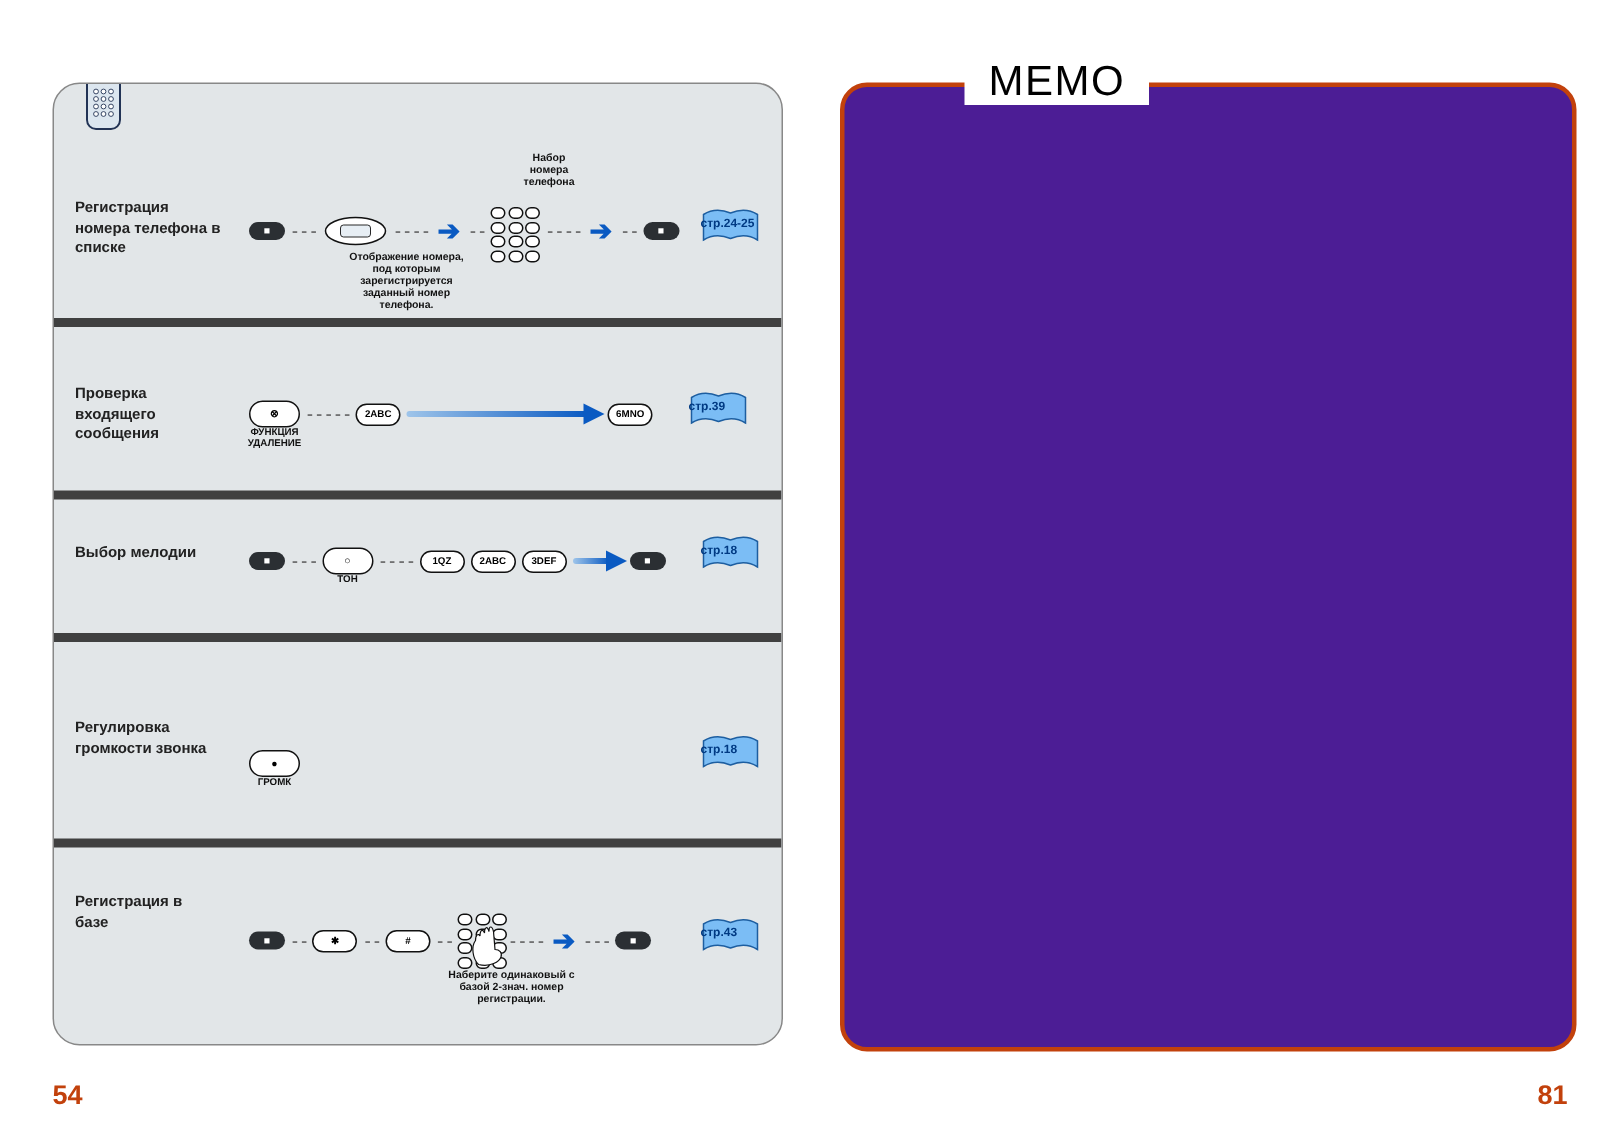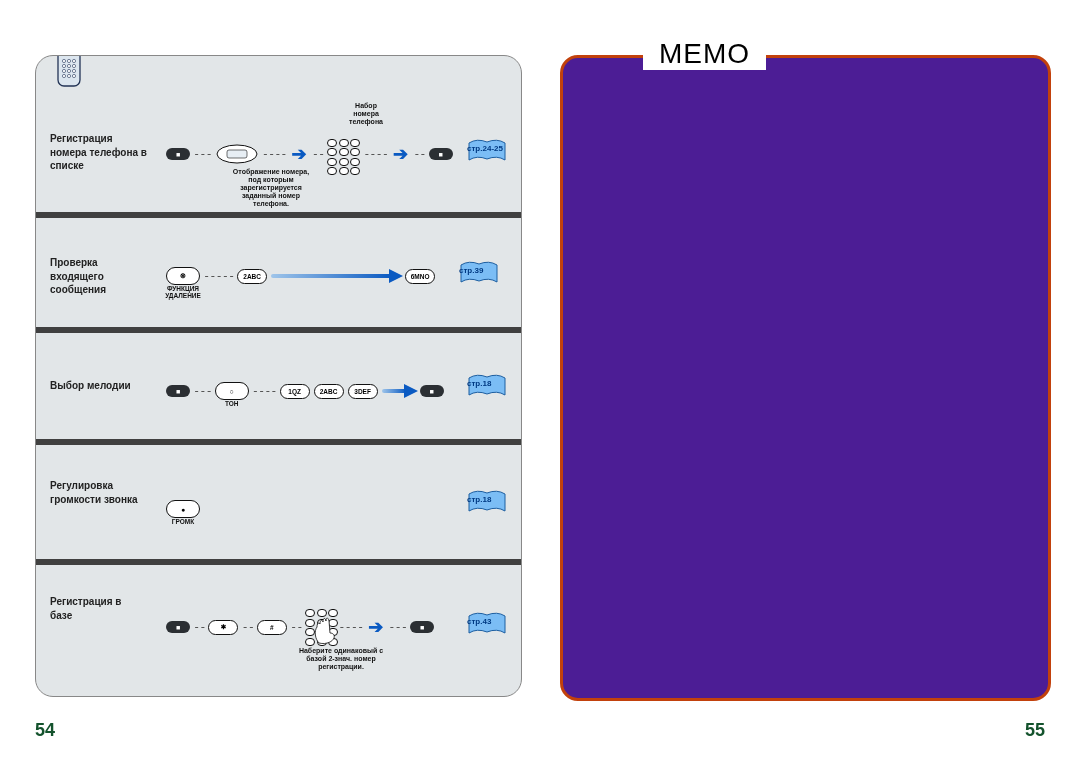--- a/index.html
+++ b/index.html
@@ -1,20 +1,20 @@
 <!DOCTYPE html>
 <html><head>
 <meta charset="utf-8">
 <style>
   html,body{margin:0;padding:0;background:#fff;font-family:Arial,Helvetica,sans-serif}
   .spread{width:1080px;height:763px;display:flex;position:relative}
   .page{width:540px;height:763px;position:relative;box-sizing:border-box}
   .page-left{padding:55px 20px 40px 35px}
   .page-right{padding:55px 35px 40px 20px}
-  .pagenum{position:absolute;bottom:22px;font-size:18px;font-weight:bold;color:#14532d}
+  .pagenum{position:absolute;bottom:22px;font-size:18px;font-weight:bold;color:#c2410c}
   .pagenum-left{left:35px}
   .pagenum-right{right:35px}
 
   
   .panel{border:1px solid #888;border-radius:18px;background:#e2e6e8;width:100%;height:640px;position:relative;overflow:hidden}
   .memo-panel{border:3px solid #c2410c;border-radius:18px;background:#4c1d95;width:100%;height:640px;position:relative}
   .memo-title{position:absolute;top:-20px;left:80px;background:#fff;padding:0 16px;font-size:28px;letter-spacing:1px}
 
   
   .titlebar{position:absolute;left:-1px;right:-1px;top:-1px;height:34px;border-top-left-radius:18px;border-top-right-radius:18px;
@@ -158,21 +158,21 @@
           </div>
 
           <span class="book" style="position:absolute;right:22px;top:48px">
             <svg width="40" height="26" viewBox="0 0 40 26">
                 <path d="M2 5 Q10 0 20 4 Q30 0 38 5 L38 22 Q30 17 20 21 Q10 17 2 22 Z" fill="#7bbdf5" stroke="#1d5ea0"></path>
               </svg>
             <span class="lbl">стр.39</span>
           </span>
         </div>
 
-        <div class="row" style="top:237px;height:112px">
+        <div class="row" style="top:220px;height:112px">
           <div class="row-label" style="top:52px">Выбор мелодии</div>
 
           <div class="flow" style="left:130px;top:50px">
             <span class="oval dark">■</span>
             <span class="dash">---</span>
             <span class="wrap">
               <span class="oval">○</span>
               <span class="under">ТОН</span>
             </span>
             <span class="dash">----</span>
@@ -257,15 +257,15 @@
 
       </div>
     </div>
     <div class="pagenum pagenum-left">54</div>
   </div>
 
   <div class="page page-right">
     <div class="memo-panel">
       <div class="memo-title">MEMO</div>
     </div>
-    <div class="pagenum pagenum-right">55</div>
+    <div class="pagenum pagenum-right">81</div>
   </div>
 </div>
 
 </body></html>

